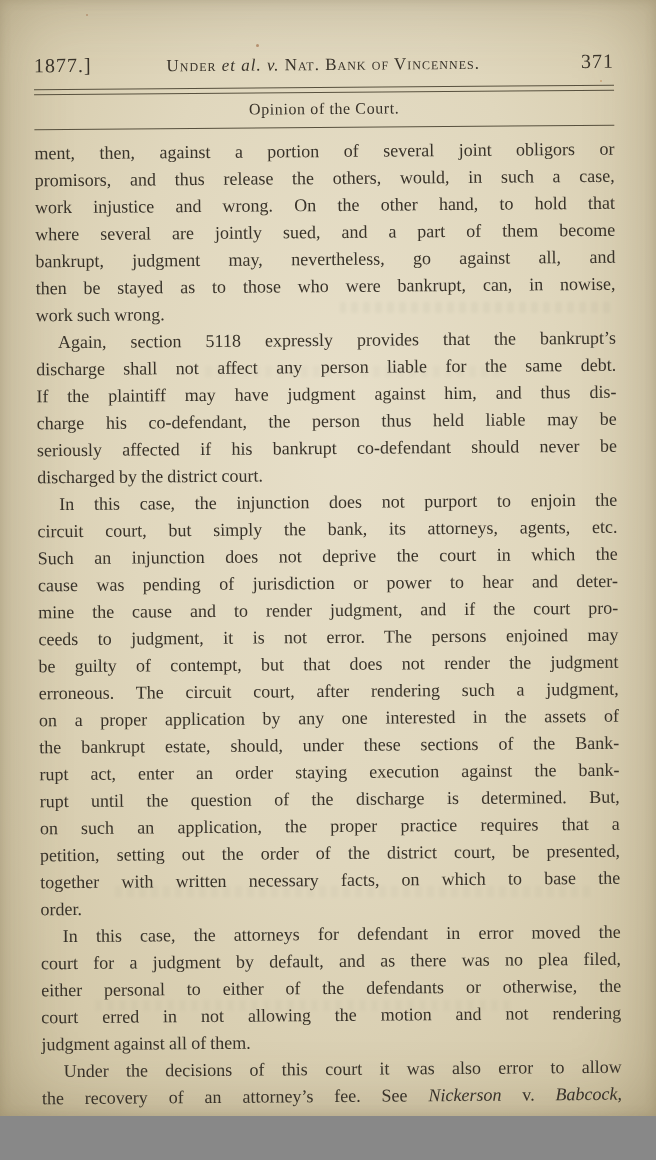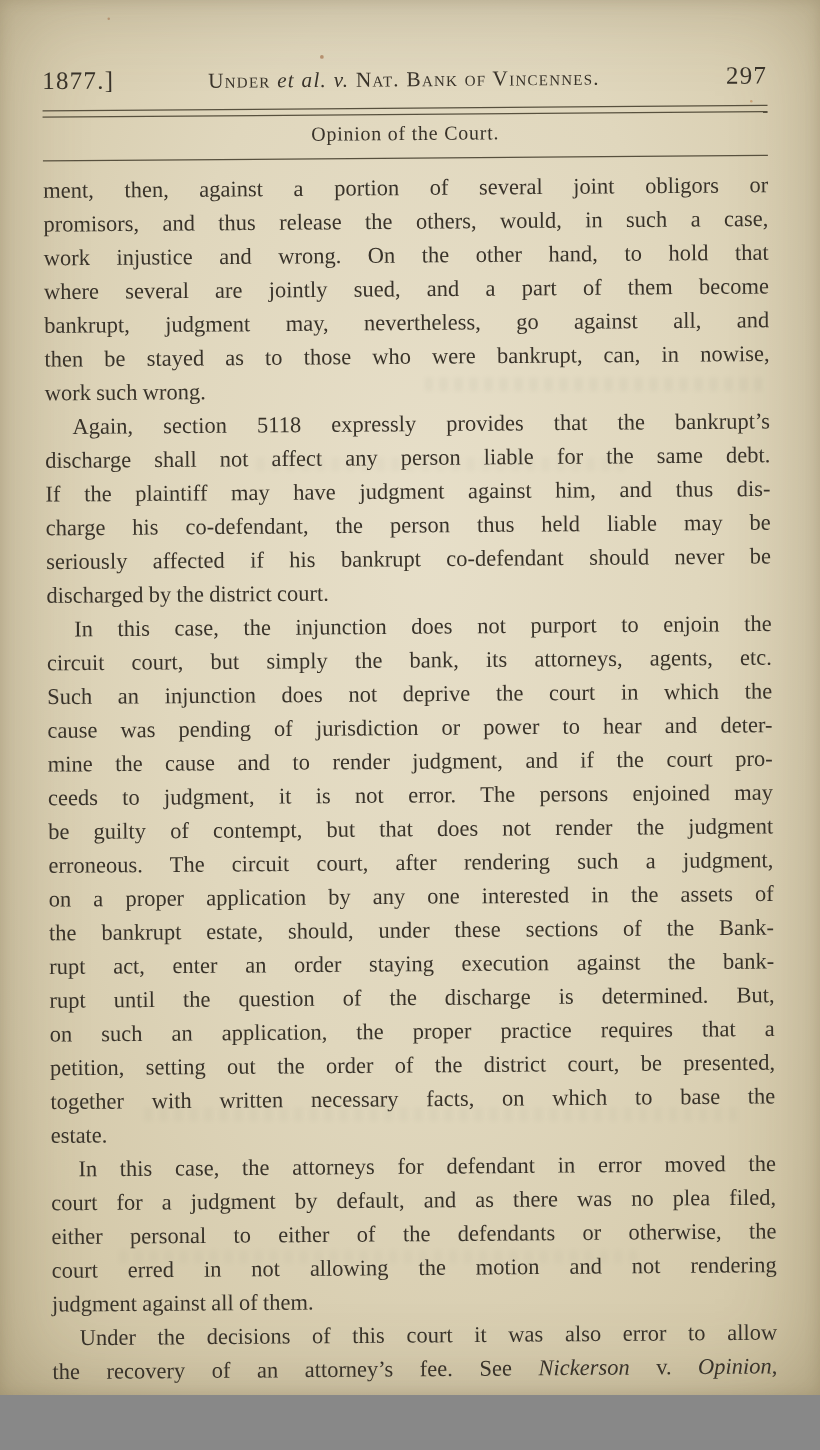--- a/index.html
+++ b/index.html
@@ -80,21 +80,21 @@
   <div class="speck" style="left:256px; top:44px; width:3px; height:3px; background:rgba(150,90,50,0.55);"></div>
   <div class="speck" style="left:86px; top:14px; width:2px; height:2px; background:rgba(150,90,50,0.45);"></div>
   <div class="speck" style="left:600px; top:80px; width:2px; height:2px; background:rgba(190,120,60,0.5);"></div>
   <div class="speck" style="left:120px; top:1146px; width:2px; height:2px; background:rgba(120,100,70,0.5);"></div>
 
   <div class="content">
 
     <div class="header-row">
       <span class="year-label">1877.]</span>
       <span class="case-title"><span class="sc">Under </span><span class="it">et al. v.</span><span class="sc"> Nat. Bank of Vincennes.</span></span>
-      <span class="page-number">297</span>
+      <span class="page-number">371</span>
     </div>
 
     <div class="double-rule"></div>
 
     <div class="section-label">Opinion of the Court.</div>
 
     <div class="single-rule"></div>
 
     <div class="opinion-body">
         <div class="para">
@@ -123,30 +123,30 @@
           <div class="line"><span>ceeds to judgment, it is not error.  The persons enjoined may</span></div>
           <div class="line"><span>be guilty of contempt, but that does not render the judgment</span></div>
           <div class="line"><span>erroneous.  The circuit court, after rendering such a judgment,</span></div>
           <div class="line"><span>on a proper application by any one interested in the assets of</span></div>
           <div class="line"><span>the bankrupt estate, should, under these sections of the Bank-</span></div>
           <div class="line"><span>rupt act, enter an order staying execution against the bank-</span></div>
           <div class="line"><span>rupt until the question of the discharge is determined.  But,</span></div>
           <div class="line"><span>on such an application, the proper practice requires that a</span></div>
           <div class="line"><span>petition, setting out the order of the district court, be presented,</span></div>
           <div class="line"><span>together with written necessary facts, on which to base the</span></div>
-          <div class="line last"><span>estate.</span></div>
+          <div class="line last"><span>order.</span></div>
         </div>
         <div class="para indent">
           <div class="line"><span>In this case, the attorneys for defendant in error moved the</span></div>
           <div class="line"><span>court for a judgment by default, and as there was no plea filed,</span></div>
           <div class="line"><span>either personal to either of the defendants or otherwise, the</span></div>
           <div class="line"><span>court erred in not allowing the motion and not rendering</span></div>
           <div class="line last"><span>judgment against all of them.</span></div>
         </div>
         <div class="para indent">
           <div class="line"><span>Under the decisions of this court it was also error to allow</span></div>
-          <div class="line"><span>the recovery of an attorney’s fee.  See </span><span class="it">Nickerson</span><span> v. </span><span class="it">Opinion</span><span>,</span></div>
+          <div class="line"><span>the recovery of an attorney’s fee.  See </span><span class="it">Nickerson</span><span> v. </span><span class="it">Babcock</span><span>,</span></div>
           <div class="line last"><span>23 Ill. 497.</span></div>
         </div>
       </div>
 
   </div>
 </div>
 
 </body></html>

